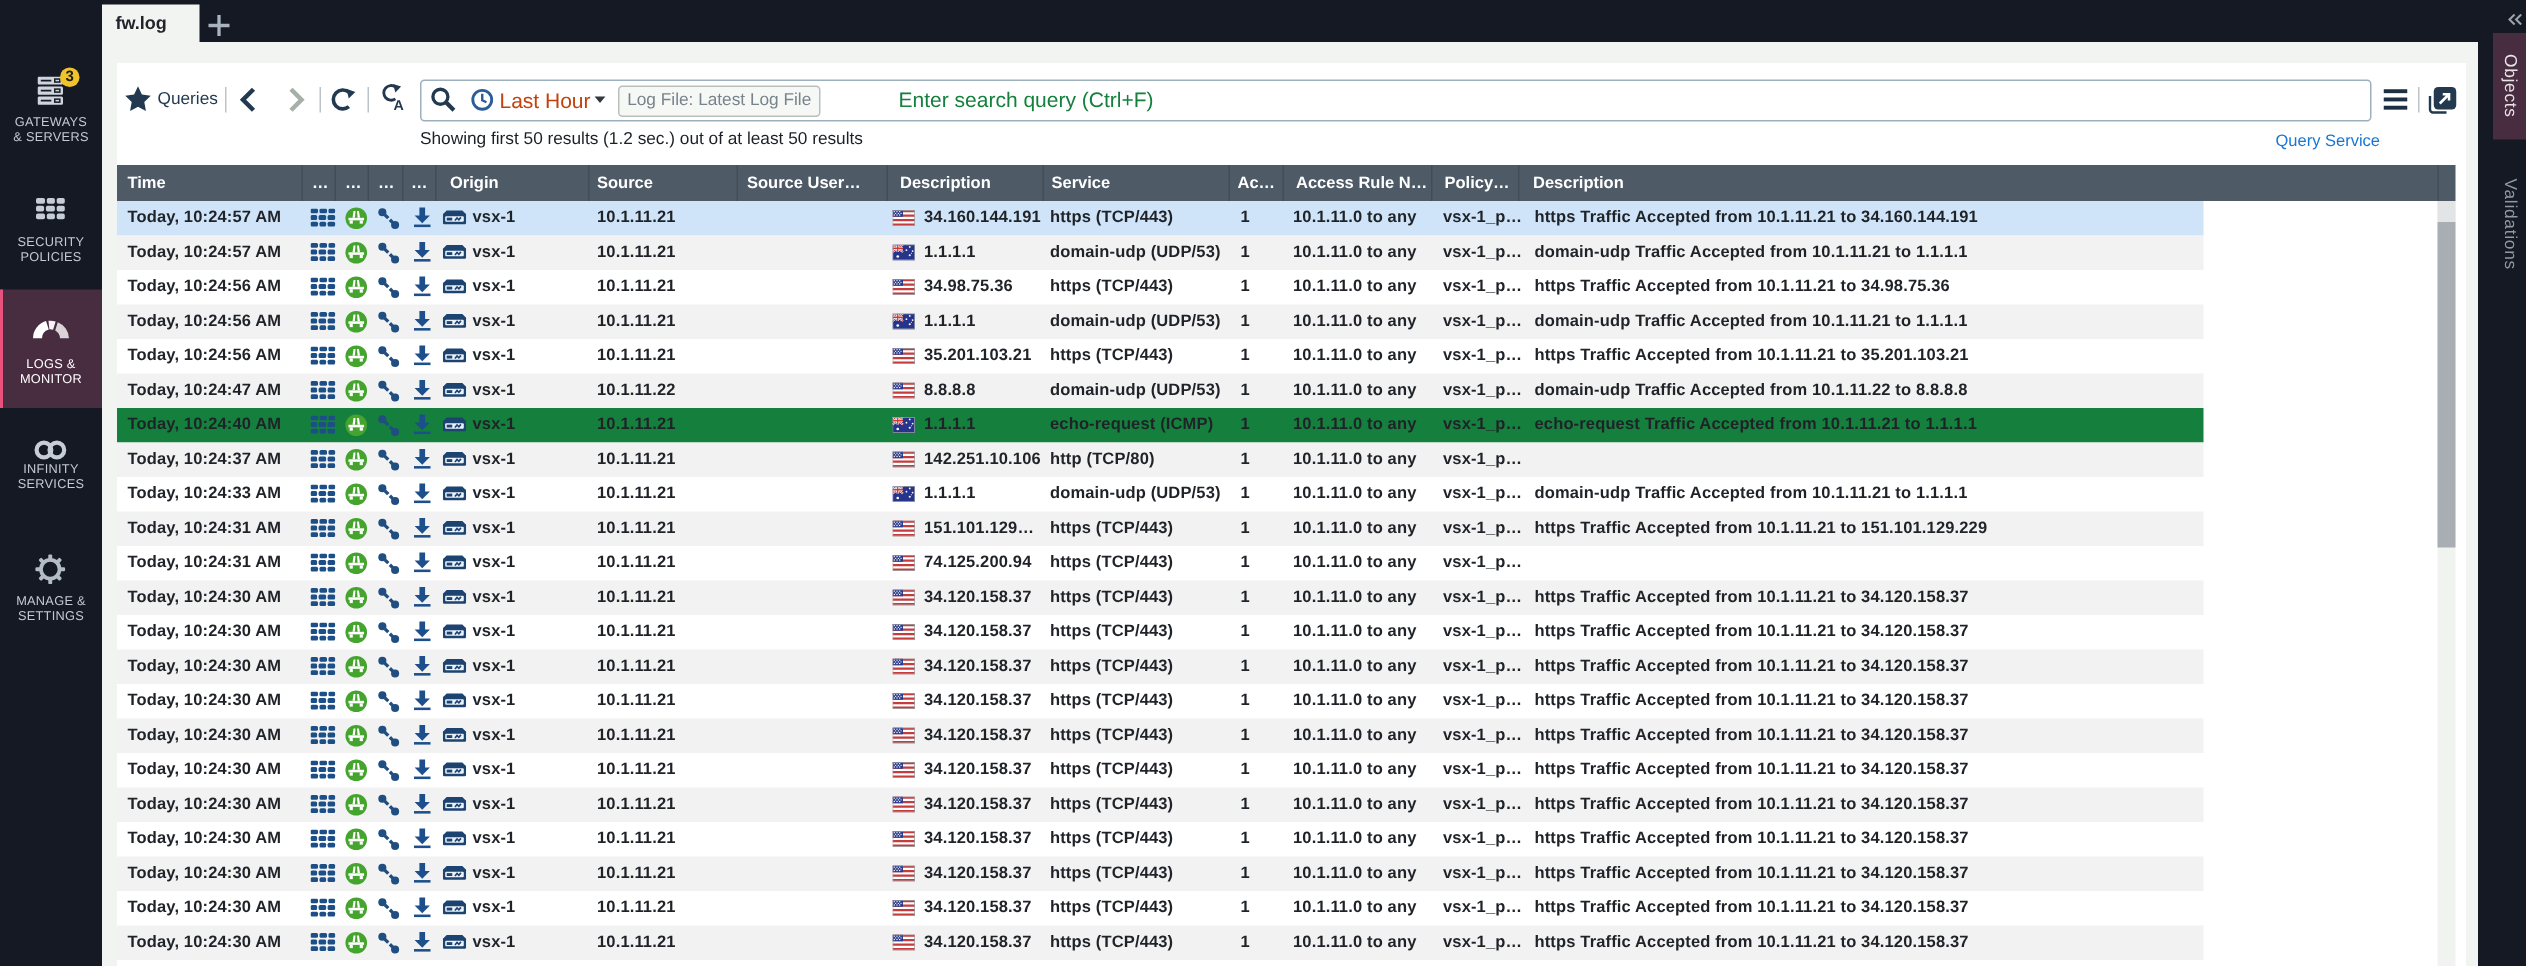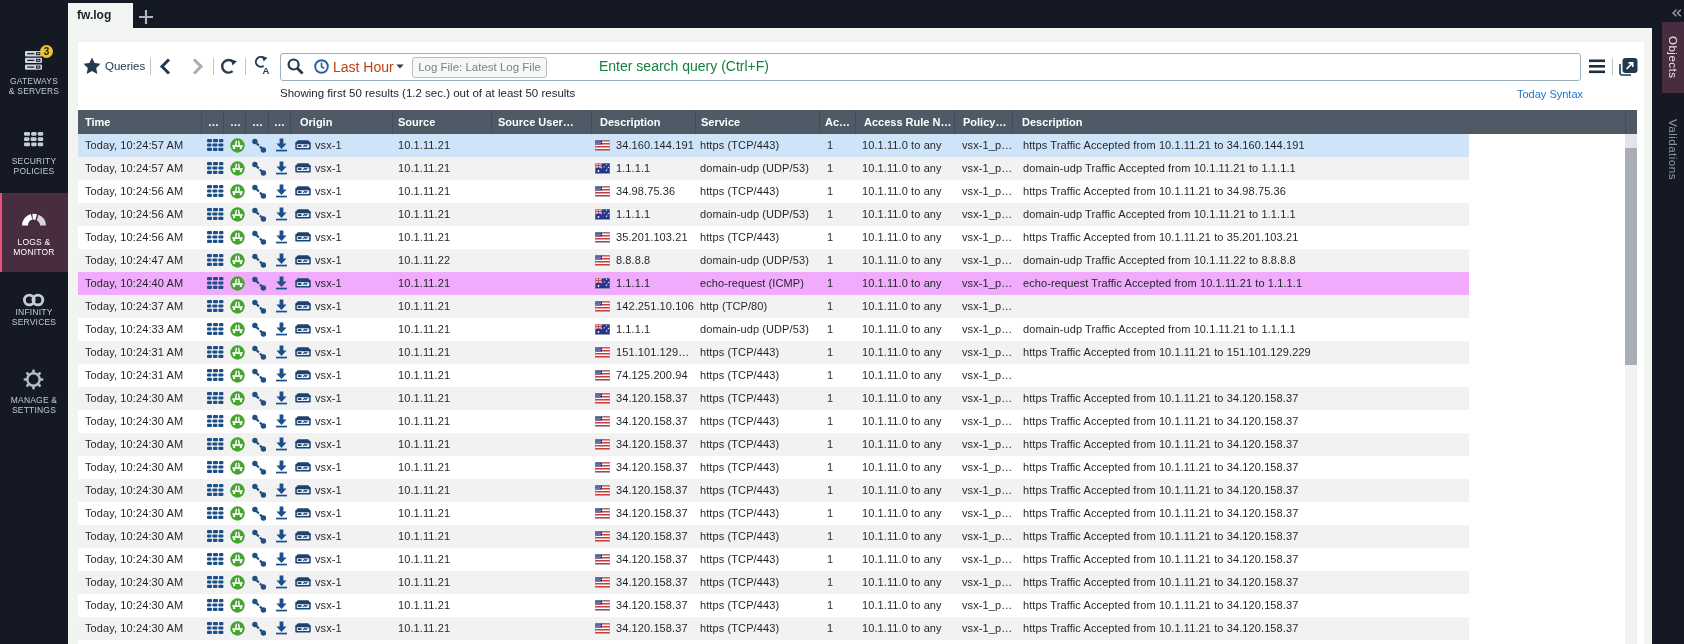--- a/index.html
+++ b/index.html
@@ -23,21 +23,21 @@
 #chip { position:absolute; left:412px; top:56.5px; width:135px; height:21px; background:#f5f8f5; border:1px solid #b9bfbb; border-radius:3px; color:#79838c; font-size:11.5px; text-align:center; line-height:19px; }
 #placeholder { position:absolute; left:557px; top:58px; font-size:14px; color:#15803d;margin-left:42px; }
 #lasthour { position:absolute; left:333px; top:59px; font-size:14px; color:#c2410c; }
 #queries { position:absolute; left:105px; top:60px; font-size:11.5px; color:#223950; }
 #showing { position:absolute; left:280px; top:87px; font-size:11.5px; color:#1c2025; }
 #qsyntax { position:absolute; left:1517px; top:88px; font-size:11px; color:#1976d2; }
 
 #thead { position:absolute; left:78px; top:110px; width:1559px; height:24px; background:#4e5a66; }
 .hl { position:absolute; top:0; height:24px; line-height:24px; color:#fff; font-weight:bold; font-size:11px; }
 .hs { position:absolute; top:0; width:1px; height:24px; background:#414d59; }
-.row { position:absolute; left:78px; width:1391px; height:23px; }
+.row { position:absolute; left:78px; width:1391px; height:23px;font-weight:bold; }
 .c { position:absolute; top:0; height:23px; line-height:23px; font-size:11px; color:#1f2328; letter-spacing:0.1px; white-space:nowrap; }
 
 #sbtrack { position:absolute; left:1625px; top:134px; width:12px; height:510px; background:#f1f3f1; }
 #sbover { position:absolute; left:1625px; top:134px; width:12px; height:14px; background:#e2e4e6; }
 #sbthumb { position:absolute; left:1625px; top:148px; width:12px; height:217px; background:#a9adb4; }
 </style></head>
 <body>
 
 
 <div id="sidebar">
@@ -187,21 +187,21 @@
       </g>
 </svg>
 </g>
 <div class="tsep" style="left:1611.5px"></div>
 <svg class="abs" style="left:1618px;top:57px" width="20" height="20" viewBox="0 0 20 20">
   <path d="M2,7 v9 a2 2 0 0 0 2,2 h9" fill="none" stroke="#223950" stroke-width="1.6"></path>
   <rect x="4.5" y="1" width="15" height="15" rx="3" fill="#223950"></rect>
   <path d="M8.5,12 L14.5,6 M10.5,5.8 H14.7 V10" stroke="#fff" stroke-width="1.7" fill="none"></path>
 </svg>
 <div id="showing">Showing first 50 results (1.2 sec.) out of at least 50 results</div>
-<div id="qsyntax">Today Syntax</div>
+<div id="qsyntax">Query Service</div>
 
 
 <div id="thead">
     <div class="hl" style="left:7px">Time</div>
     <div class="hl" style="left:130px">…</div>
     <div class="hl" style="left:152px">…</div>
     <div class="hl" style="left:174px">…</div>
     <div class="hl" style="left:196px">…</div>
     <div class="hl" style="left:222px">Origin</div>
     <div class="hl" style="left:320px">Source</div>
@@ -656,21 +656,21 @@
 <rect x="0.25" y="0.25" width="14.5" height="10" fill="none" stroke="#9aa0a6" stroke-width=".5"></rect>
 </svg>
     </div>
     <div class="c" style="left:538px">8.8.8.8</div>
     <div class="c" style="left:622px">domain-udp (UDP/53)</div>
     <div class="c" style="left:749px">1</div>
     <div class="c" style="left:784px">10.1.11.0 to any</div>
     <div class="c" style="left:884px">vsx-1_p…</div>
     <div class="c" style="left:945px">domain-udp Traffic Accepted from 10.1.11.22 to 8.8.8.8</div>
   </div>
-<div class="row" style="top:272px;background:#f0abfc">
+<div class="row" style="top:272px;background:#15803d">
     <div class="c" style="left:7px">Today, 10:24:40 AM</div>
     <svg width="17" height="13" viewBox="0 0 17 13" style="position:absolute;left:129px;top:5px">
 <g fill="#1c4f87">
         <rect x="0" y="0" width="5" height="3.2" rx="1"></rect>
         <rect x="6" y="0" width="5" height="3.2" rx="1"></rect>
         <rect x="12" y="0" width="4.4" height="3.2" rx="1"></rect>
 <rect x="0" y="4.4" width="4.4" height="3.2" rx="1"></rect>
         <rect x="5.4" y="4.4" width="5" height="3.2" rx="1"></rect>
         <rect x="11.4" y="4.4" width="5" height="3.2" rx="1"></rect>
 <rect x="0" y="8.8" width="5" height="3.2" rx="1"></rect>

